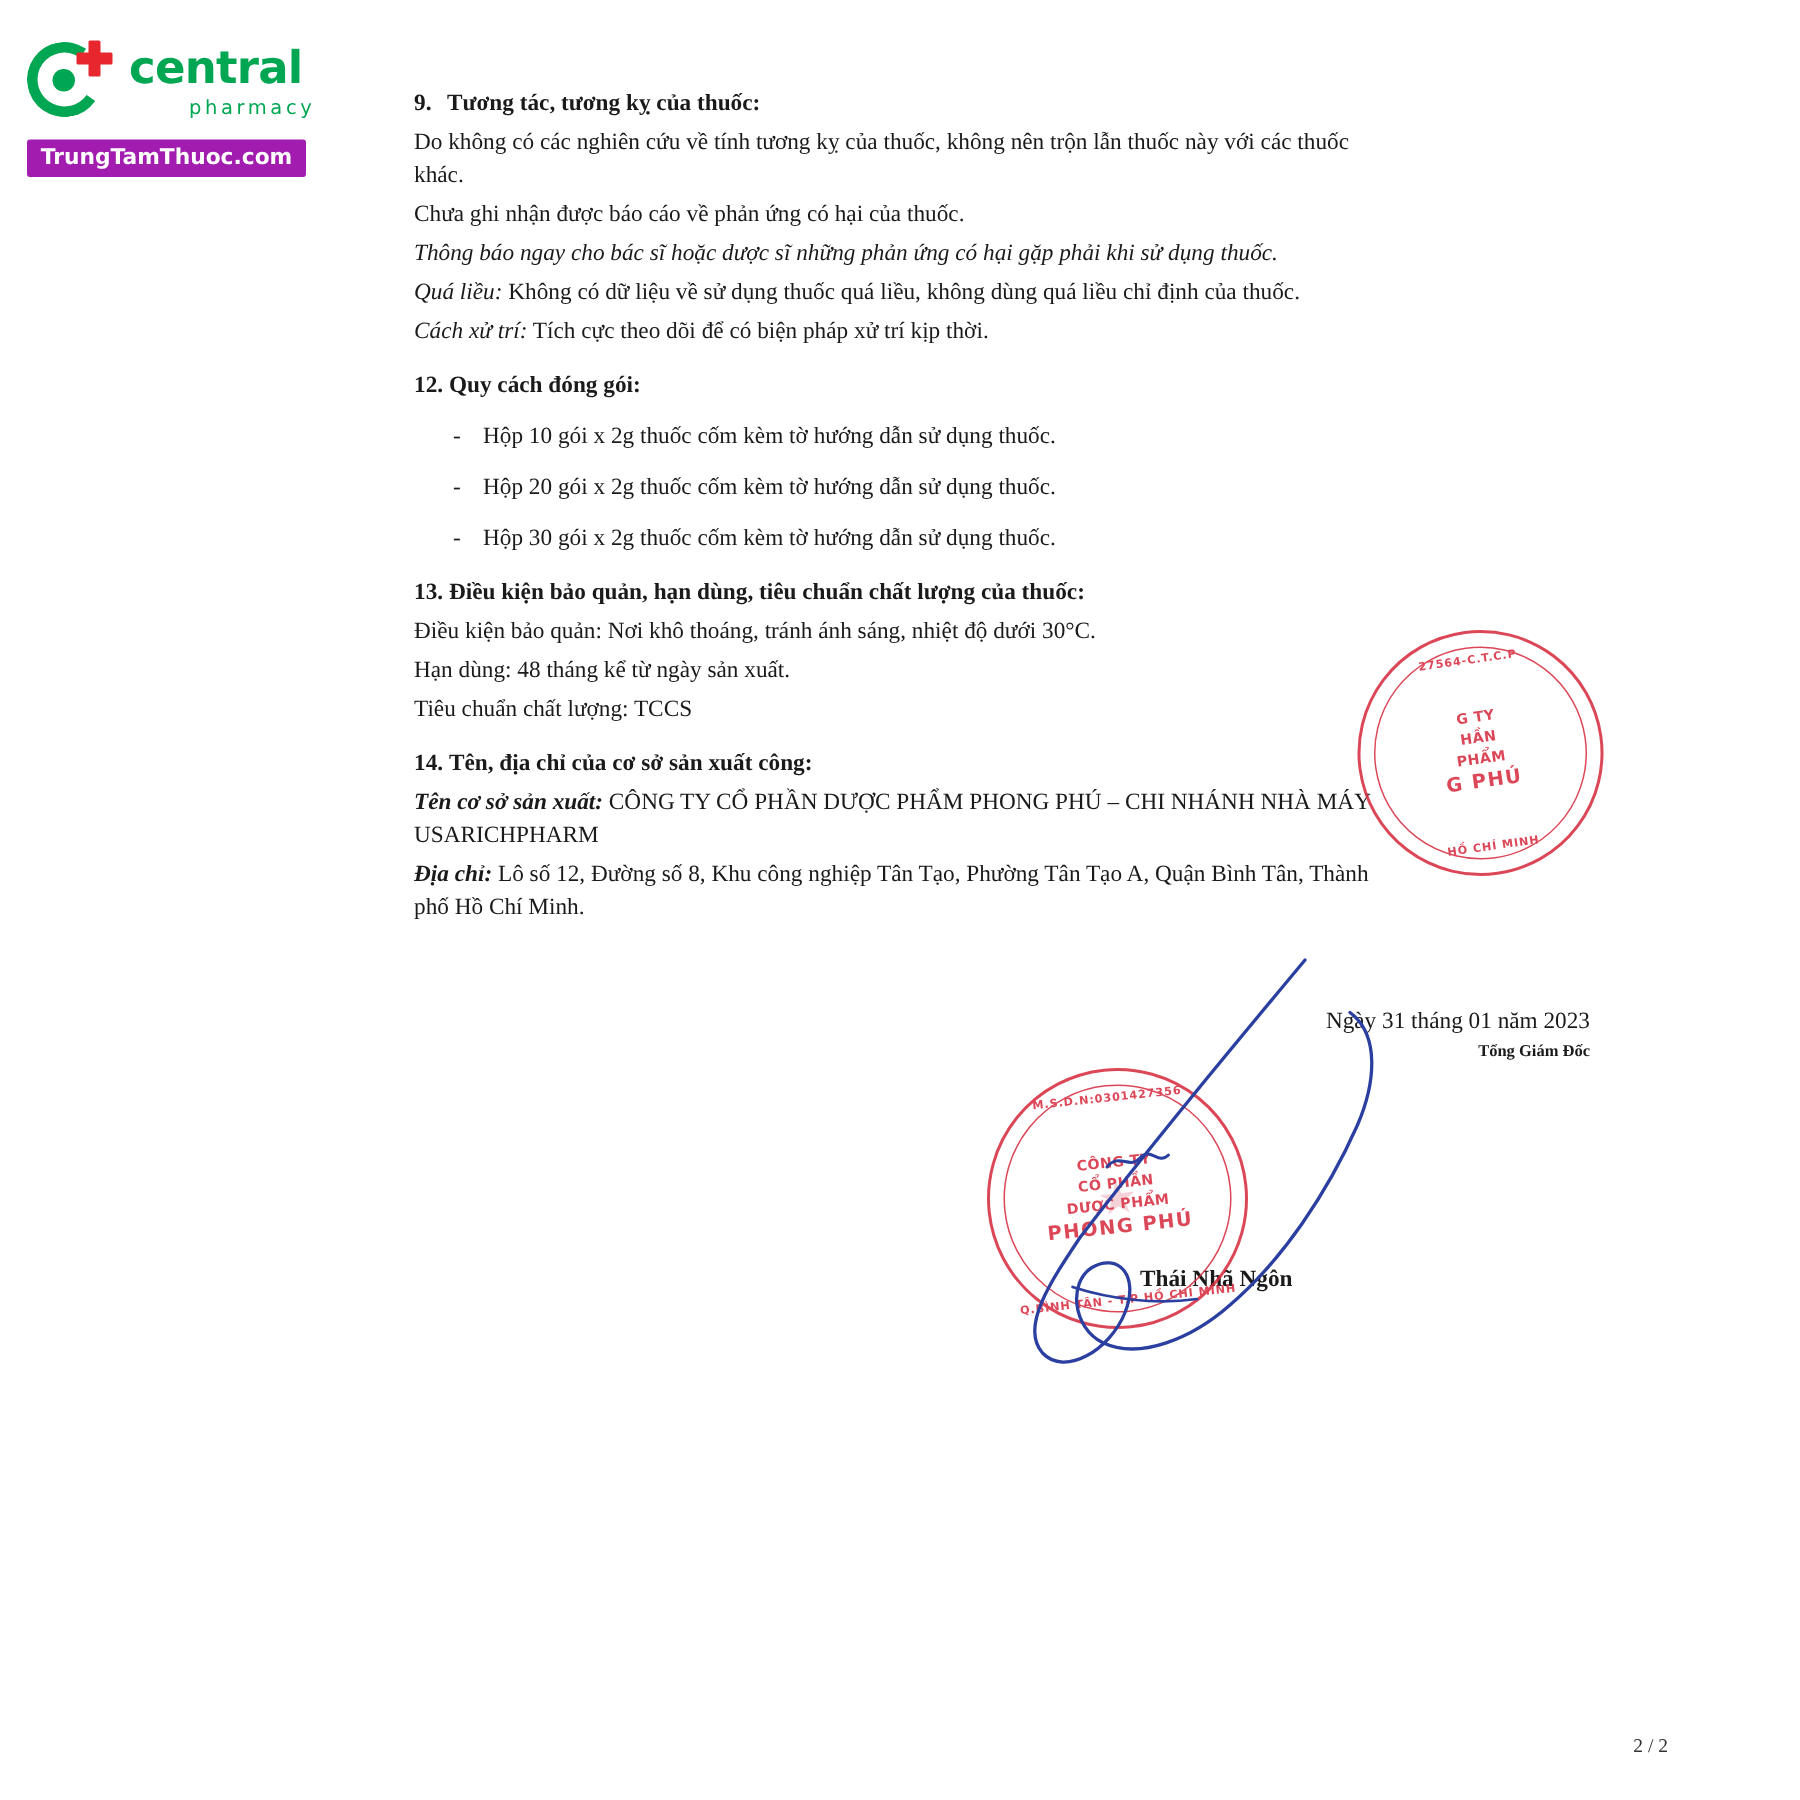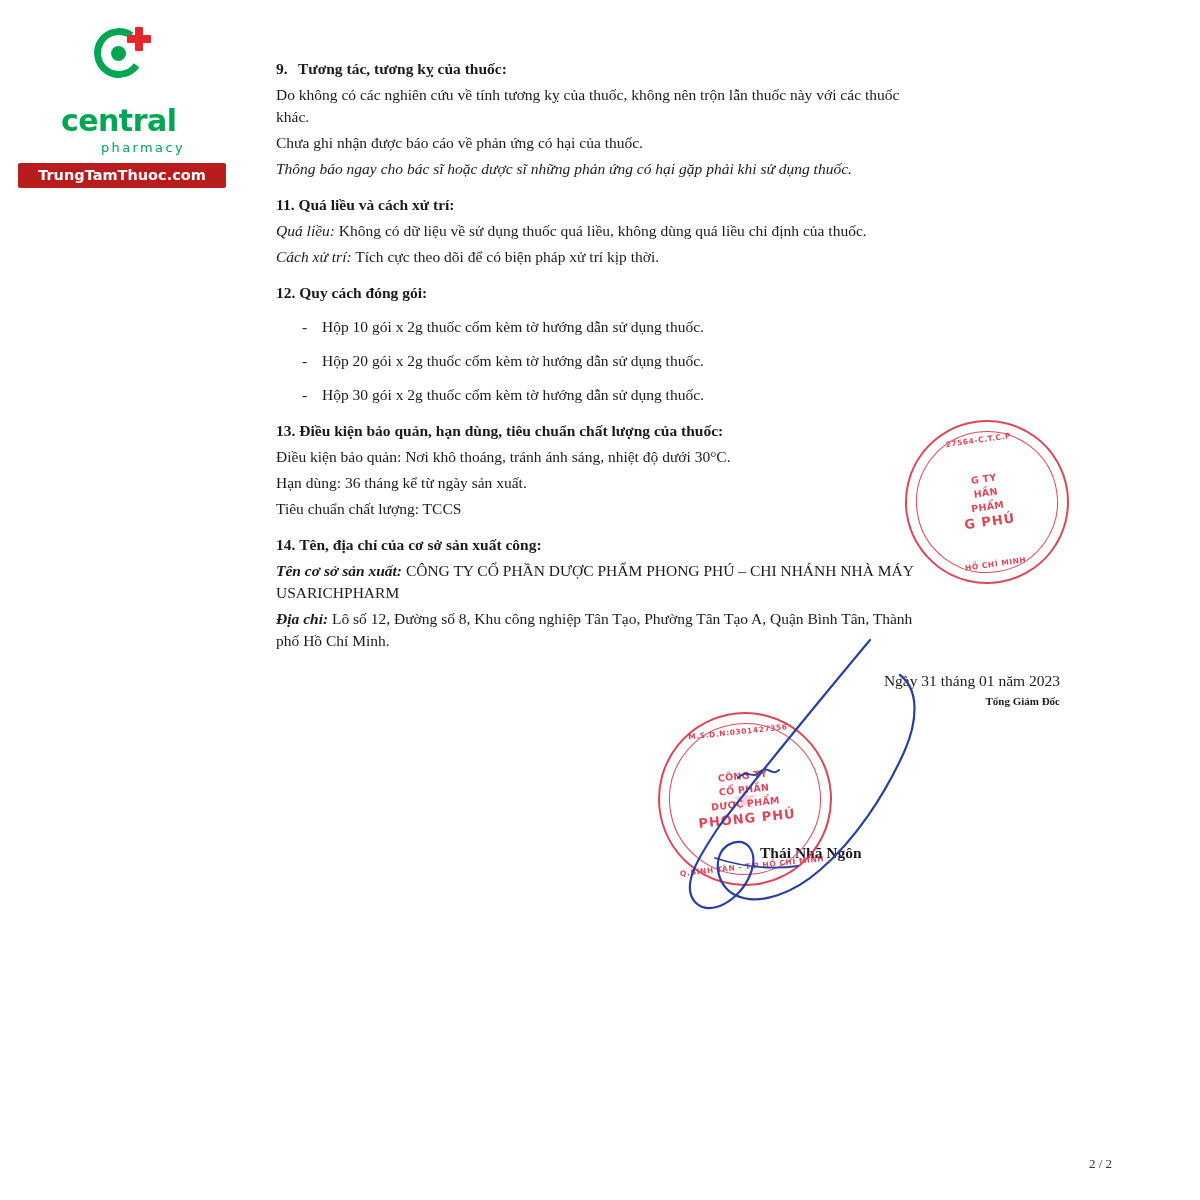--- a/index.html
+++ b/index.html
@@ -19,22 +19,21 @@
   
   .logo-block {
     position: absolute;
     top: 26px;
     left: 18px;
     width: 210px;
   }
   .logo-row {
     display: flex;
     align-items: center;
-    gap: 22px;
-    flex-direction: column;
+    gap: 10px;
   }
   .logo-mark {
     width: 58px;
     height: 58px;
     position: relative;
     flex: none;
   }
   .logo-c {
     position: absolute;
     left: 0;
@@ -88,28 +87,28 @@
   .logo-sub {
     font-family: "DejaVu Sans", sans-serif;
     font-size: 13px;
     color: #00a651;
     letter-spacing: 2.4px;
     margin-top: 5px;
     margin-left: 40px;
   }
   .logo-banner {
     margin-top: 9px;
-    background: #b91c1c;
+    background: #a21caf;
     color: #ffffff;
     font-family: "DejaVu Sans", sans-serif;
     font-size: 14.5px;
     font-weight: bold;
     text-align: center;
     padding: 4px 6px 5px;
-    width: 208px;
+    width: 186px;
     box-sizing: border-box;
     border-radius: 2px;
   }
 
   
   .doc {
     position: absolute;
     left: 276px;
     top: 58px;
     width: 660px;
@@ -287,44 +286,41 @@
 <div class="doc">
 
   <div class="sec-head">
     <span class="num">9.</span><span>Tương tác, tương kỵ của thuốc:</span>
   </div>
   <div class="para">Do không có các nghiên cứu về tính tương kỵ của thuốc, không nên trộn lẫn thuốc này với các thuốc khác.</div>
 
   <div class="para">Chưa ghi nhận được báo cáo về phản ứng có hại của thuốc.</div>
   <div class="para italic">Thông báo ngay cho bác sĩ hoặc dược sĩ những phản ứng có hại gặp phải khi sử dụng thuốc.</div>
 
-  <div class="sec-head">
-    <span class="num wide">11.</span>&nbsp;<span>Quá liều và cách xử trí:</span>
-  </div>
   <div class="para">
     <span class="lead-i">Quá liều:</span><span> Không có dữ liệu về sử dụng thuốc quá liều, không dùng quá liều chỉ định của thuốc.</span>
   </div>
   <div class="para">
     <span class="lead-i">Cách xử trí:</span><span> Tích cực theo dõi để có biện pháp xử trí kịp thời.</span>
   </div>
 
   <div class="sec-head">
     <span class="num wide">12.</span>&nbsp;<span>Quy cách đóng gói:</span>
   </div>
   <ul class="bullets">
     <li>Hộp 10 gói x 2g thuốc cốm kèm tờ hướng dẫn sử dụng thuốc.</li>
     <li>Hộp 20 gói x 2g thuốc cốm kèm tờ hướng dẫn sử dụng thuốc.</li>
     <li>Hộp 30 gói x 2g thuốc cốm kèm tờ hướng dẫn sử dụng thuốc.</li>
   </ul>
 
   <div class="sec-head">
     <span class="num wide">13.</span>&nbsp;<span>Điều kiện bảo quản, hạn dùng, tiêu chuẩn chất lượng của thuốc:</span>
   </div>
   <div class="para">Điều kiện bảo quản: Nơi khô thoáng, tránh ánh sáng, nhiệt độ dưới 30°C.</div>
-  <div class="para">Hạn dùng: 36 tháng kể từ ngày sản xuất.</div>
+  <div class="para">Hạn dùng: 48 tháng kể từ ngày sản xuất.</div>
   <div class="para">Tiêu chuẩn chất lượng: TCCS</div>
 
   <div class="sec-head">
     <span class="num wide">14.</span>&nbsp;<span>Tên, địa chỉ của cơ sở sản xuất công:</span>
   </div>
   <div class="para">
     <span class="lead-bi">Tên cơ sở sản xuất:</span><span> CÔNG TY CỔ PHẦN DƯỢC PHẨM PHONG PHÚ – CHI NHÁNH NHÀ MÁY USARICHPHARM</span>
   </div>
   <div class="para">
     <span class="lead-bi">Địa chỉ:</span><span> Lô số 12, Đường số 8, Khu công nghiệp Tân Tạo, Phường Tân Tạo A, Quận Bình Tân, Thành phố Hồ Chí Minh.</span>

